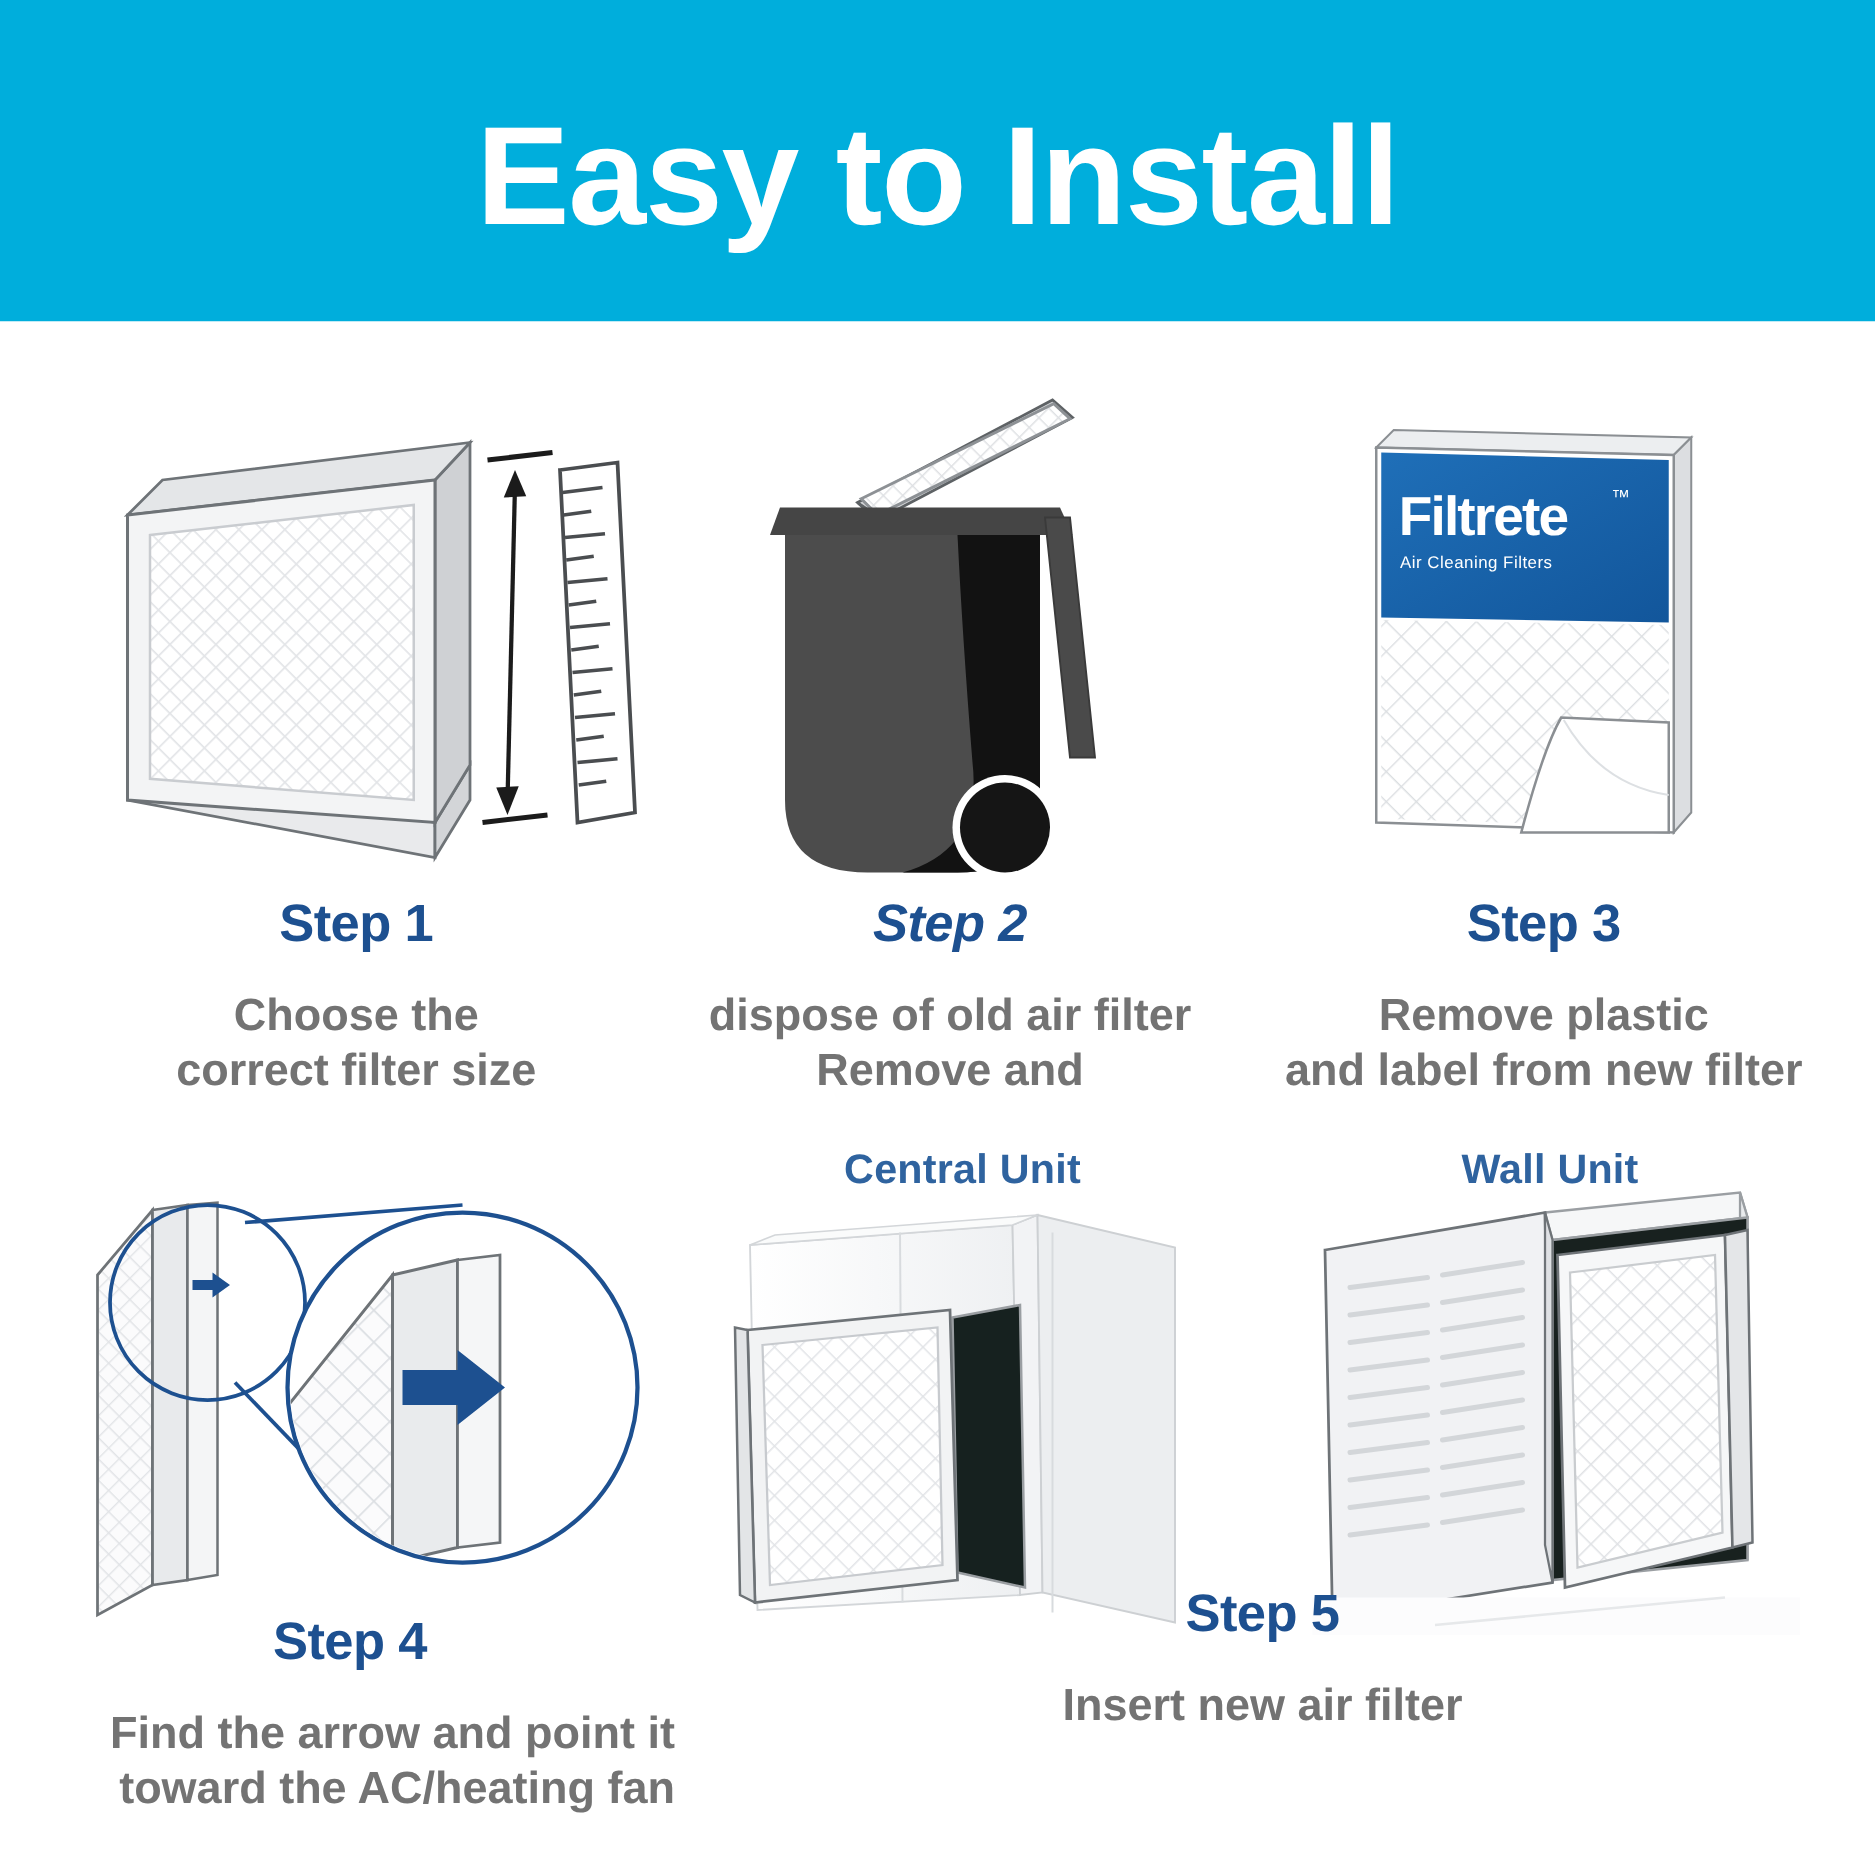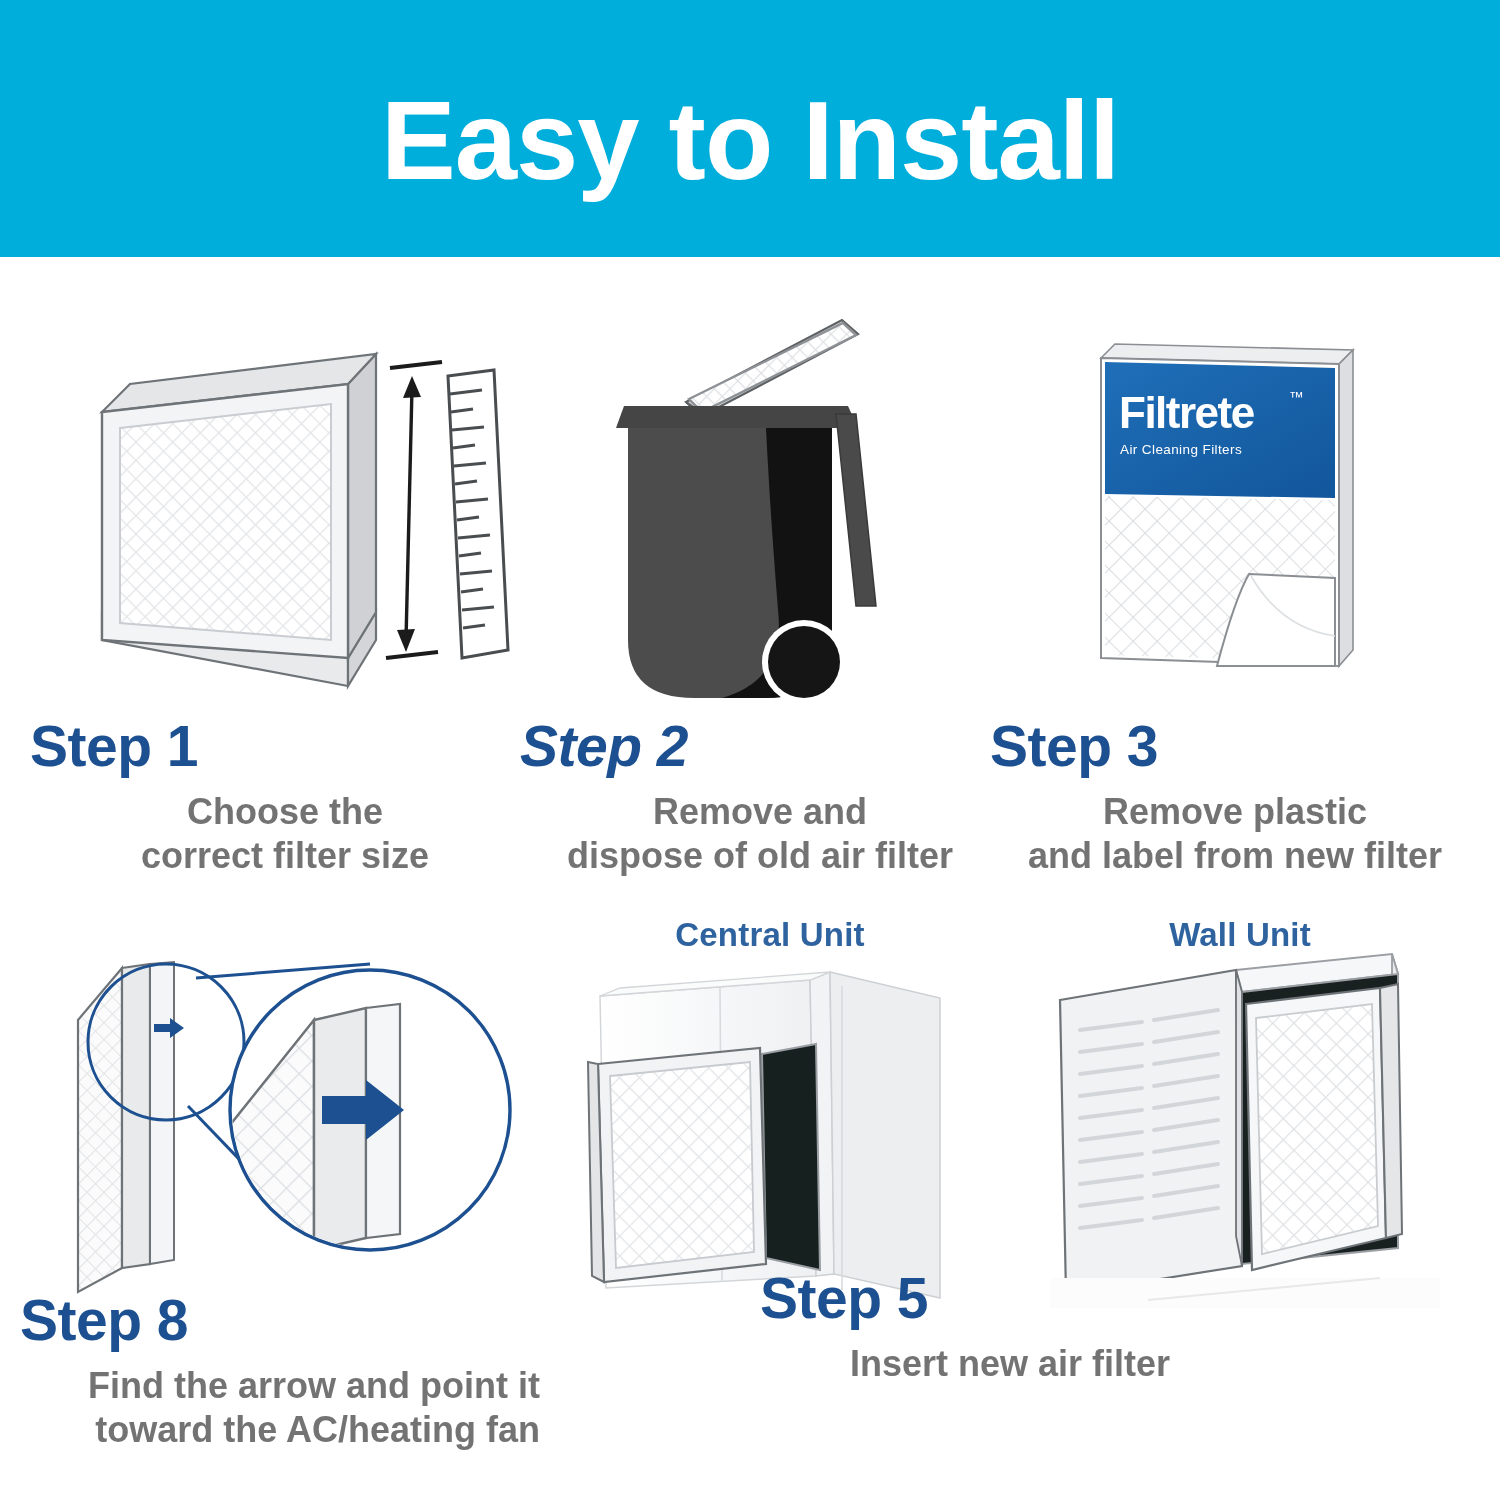--- a/index.html
+++ b/index.html
@@ -29,23 +29,23 @@
   }
 
   
   .cell { position: absolute; }
 
   .art { position: absolute; }
 
   .step-label {
     position: absolute;
     width: 100%;
-    text-align: left;
+    text-align: center;
     color: #1d5090;
-    font-size: 57px;
+    font-size: 42px;
     font-weight: bold;
     letter-spacing: -0.5px;
     line-height: 1;
   }
   .step-caption {
     position: absolute;
     width: 100%;
     text-align: center;
     color: #737373;
     font-size: 36px;
@@ -152,22 +152,22 @@
 
         <path d="M176,118 L242,118 L242,330 Q242,388 176,388 L132,388 Q196,370 188,300 Q180,200 176,118 Z" fill="#121212"></path>
 
         <circle cx="214" cy="352" r="42" fill="#ffffff"></circle>
         <circle cx="214" cy="352" r="36" fill="#151515"></circle>
       </svg>
     </div>
 
     <div class="step-label" style="top:418px;font-style:italic;">Step 2</div>
     <div class="step-caption" style="top:490px;">
+      <div>dispose of old air filter</div>
       <div>Remove and</div>
-      <div>dispose of old air filter</div>
     </div>
   </div>
 
   <div class="cell" style="left:990px; top:300px; width:490px; height:580px;">
 
     <div class="art" style="left:95px; top:28px;">
       <svg width="300" height="370" viewBox="0 0 300 370">
         <defs>
           <pattern id="meshC" width="17" height="17" patternTransform="rotate(45)" patternUnits="userSpaceOnUse">
             <rect width="17" height="17" fill="#ffffff"></rect>
@@ -236,21 +236,21 @@
         <g clip-path="url(#bigClip)">
           <polygon points="156,210 244,100 244,330 156,358" fill="url(#meshE)" stroke="#6e7377" stroke-width="2.4"></polygon>
           <polygon points="244,100 296,88 296,318 244,330" fill="#e9ebed" stroke="#6e7377" stroke-width="2.4"></polygon>
           <polygon points="296,88 330,84 330,314 296,318" fill="#f5f6f7" stroke="#6e7377" stroke-width="2.2"></polygon>
 
           <polygon points="252,176 296,176 296,160 334,190 296,220 296,204 252,204" fill="#1d5090"></polygon>
         </g>
       </svg>
     </div>
 
-    <div class="step-label" style="top:392px;">Step 8</div>
+    <div class="step-label" style="top:392px;">Step 4</div>
     <div class="step-caption" style="top:464px;text-align:right;">
       <div>Find the arrow and point it</div>
       <div>toward the AC/heating fan</div>
     </div>
   </div>
 
   <div class="cell" style="left:560px; top:900px; width:420px; height:420px;">
     <div class="unit-label" style="top:18px;">Central Unit</div>
 
     <div class="art" style="left:20px; top:58px;">

